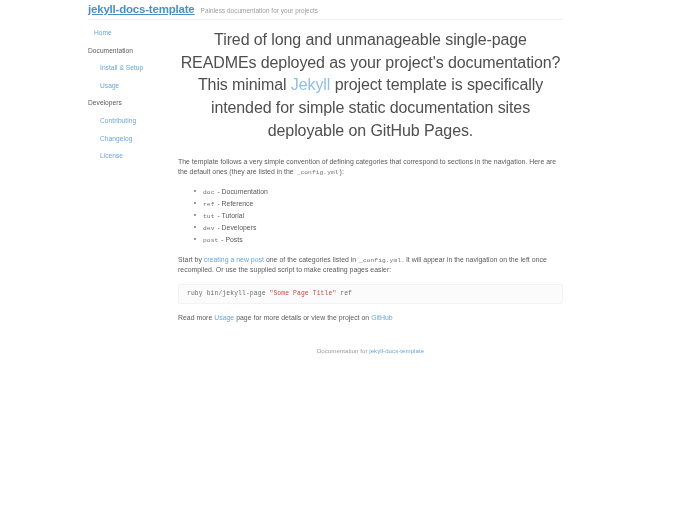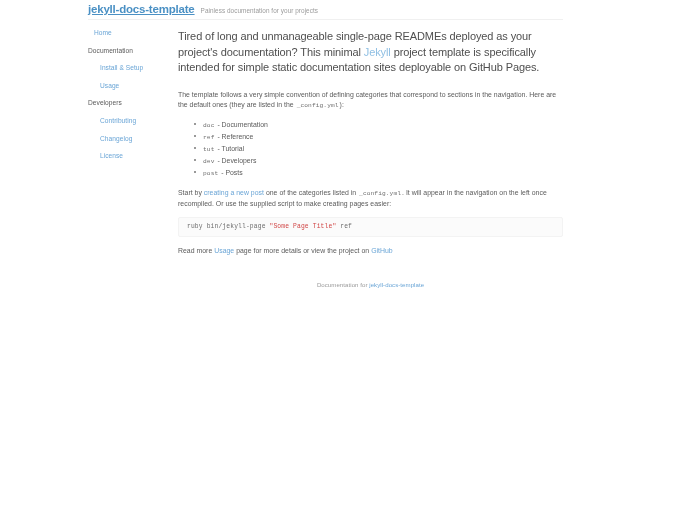--- a/index.html
+++ b/index.html
@@ -85,26 +85,27 @@
     font-size: 6.6px;
     line-height: 1;
     color: #5a5a5a;
     margin-bottom: 11px;
     padding-left: 0px;
     letter-spacing: 0.05px;
   }
 
   
   .lead {
-    font-size: 11px;
+    font-size: 16px;
     line-height: 1.42;
     color: #4f4f4f;
     margin: 0 0 14px 0;
     font-weight: normal;
     letter-spacing: -0.1px;
+    text-align: center;
   }
   .para {
     font-size: 6.9px;
     line-height: 1.52;
     color: #5a5a5a;
     margin: 0 0 8px 0;
     letter-spacing: 0.02px;
   }
   a.inline-link {
     color: #6aa5d6;

